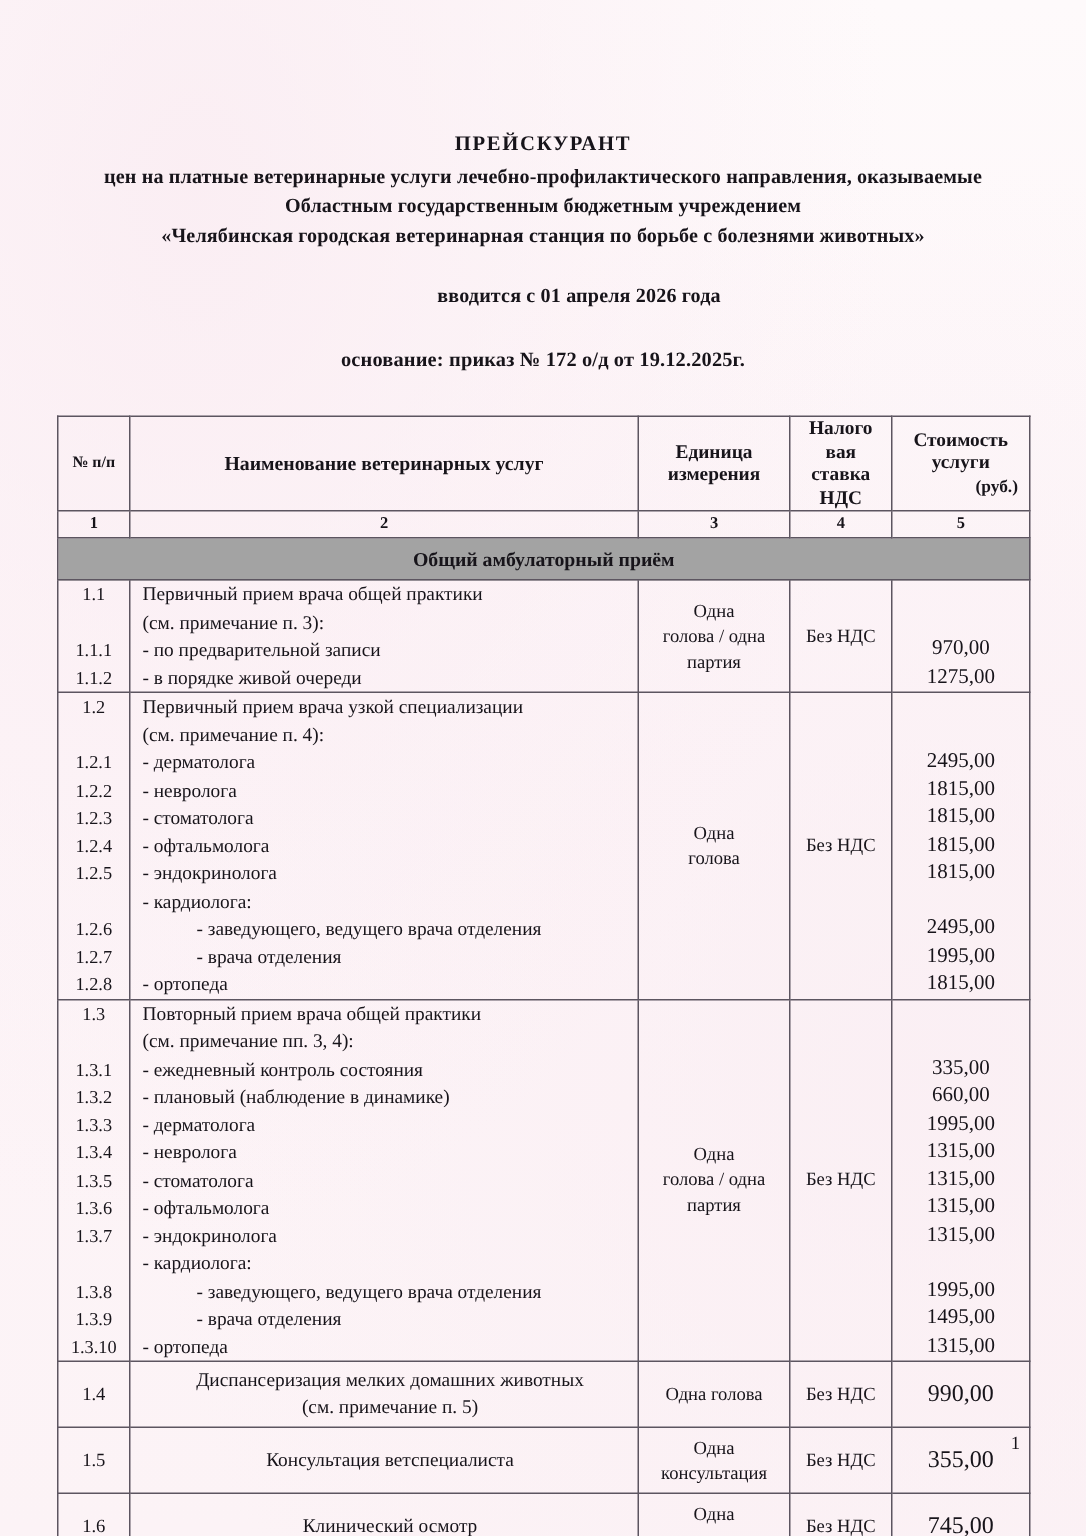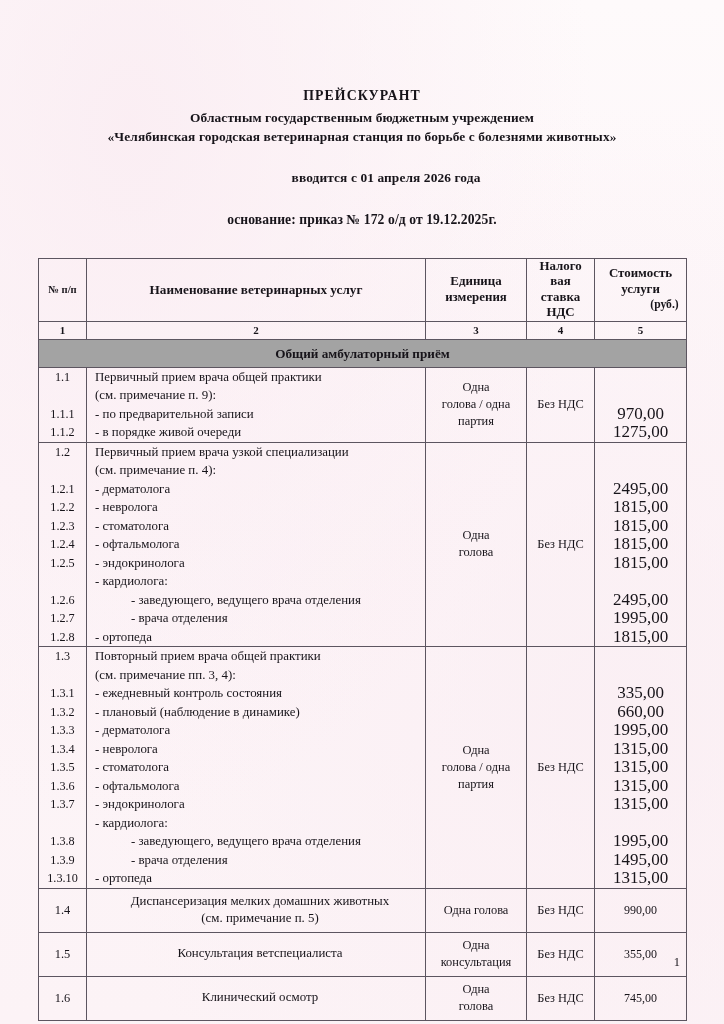--- a/index.html
+++ b/index.html
@@ -143,50 +143,51 @@
   }
   .stack .ln {
     display: block;
     height: 18.5px;
     line-height: 18.5px;
     white-space: nowrap;
     overflow: hidden;
   }
   .idxstack .ln { text-align: center; font-size: 12.2px; }
   .namestack .ln { text-align: left; padding-left: 8px; font-size: 12.9px; }
-  .pricestack .ln { text-align: center; font-size: 17px; }
+  .pricestack .ln { text-align: center; font-size: 14px; }
   .ln.blank { color: transparent; }
   .ln.ind { padding-left: 44px !important; }
 
   td.pad-top { padding-top: 4px; }
 
   
   tr.simple td.idx   { text-align: center; font-size: 12.4px; }
   tr.simple td.nm    { text-align: center; padding-left: 8px; font-size: 12.9px; line-height: 17.5px; }
   tr.simple td.unit  { text-align: center; font-size: 12.4px; line-height: 17px; }
   tr.simple td.vat   { text-align: center; font-size: 12.4px; }
-  tr.simple td.prc   { text-align: center; font-size: 12px; }
+  tr.simple td.prc   { text-align: center; font-size: 16px; }
 
   .pagenum {
     position: absolute;
     right: 44px;
     top: 955px;
     font-size: 12.5px;
     z-index: 2;
   }
 </style>
 </head>
 <body>
 
 <div class="paper-tint"></div>
 
 <div class="page">
 
   <div class="heading">
     <div class="line title-main">ПРЕЙСКУРАНТ</div>
+    <div class="line">цен на платные ветеринарные услуги лечебно-профилактического направления, оказываемые</div>
     <div class="line">Областным государственным бюджетным учреждением</div>
     <div class="line">«Челябинская городская ветеринарная станция по борьбе с болезнями животных»</div>
     <div class="line effective">вводится с 01 апреля 2026 года</div>
     <div class="line basis">основание: приказ № 172 о/д от 19.12.2025г.</div>
   </div>
 
   <div class="table-wrap">
     <table class="price">
       <colgroup>
         <col class="c-num">
@@ -234,21 +235,21 @@
               <span class="stack idxstack">
                 <span class="ln">1.1</span>
                 <span class="ln blank">&nbsp;</span>
                 <span class="ln">1.1.1</span>
                 <span class="ln">1.1.2</span>
               </span>
             </td>
             <td class="block pad-top">
               <span class="stack namestack">
                 <span class="ln">Первичный прием врача общей практики</span>
-                <span class="ln">(см. примечание п. 9):</span>
+                <span class="ln">(см. примечание п. 3):</span>
                 <span class="ln">- по предварительной записи</span>
                 <span class="ln">- в порядке живой очереди</span>
               </span>
             </td>
             <td class="unit">
               <div>Одна</div>
               <div>голова / одна</div>
               <div>партия</div>
             </td>
             <td class="vat">Без НДС</td>

